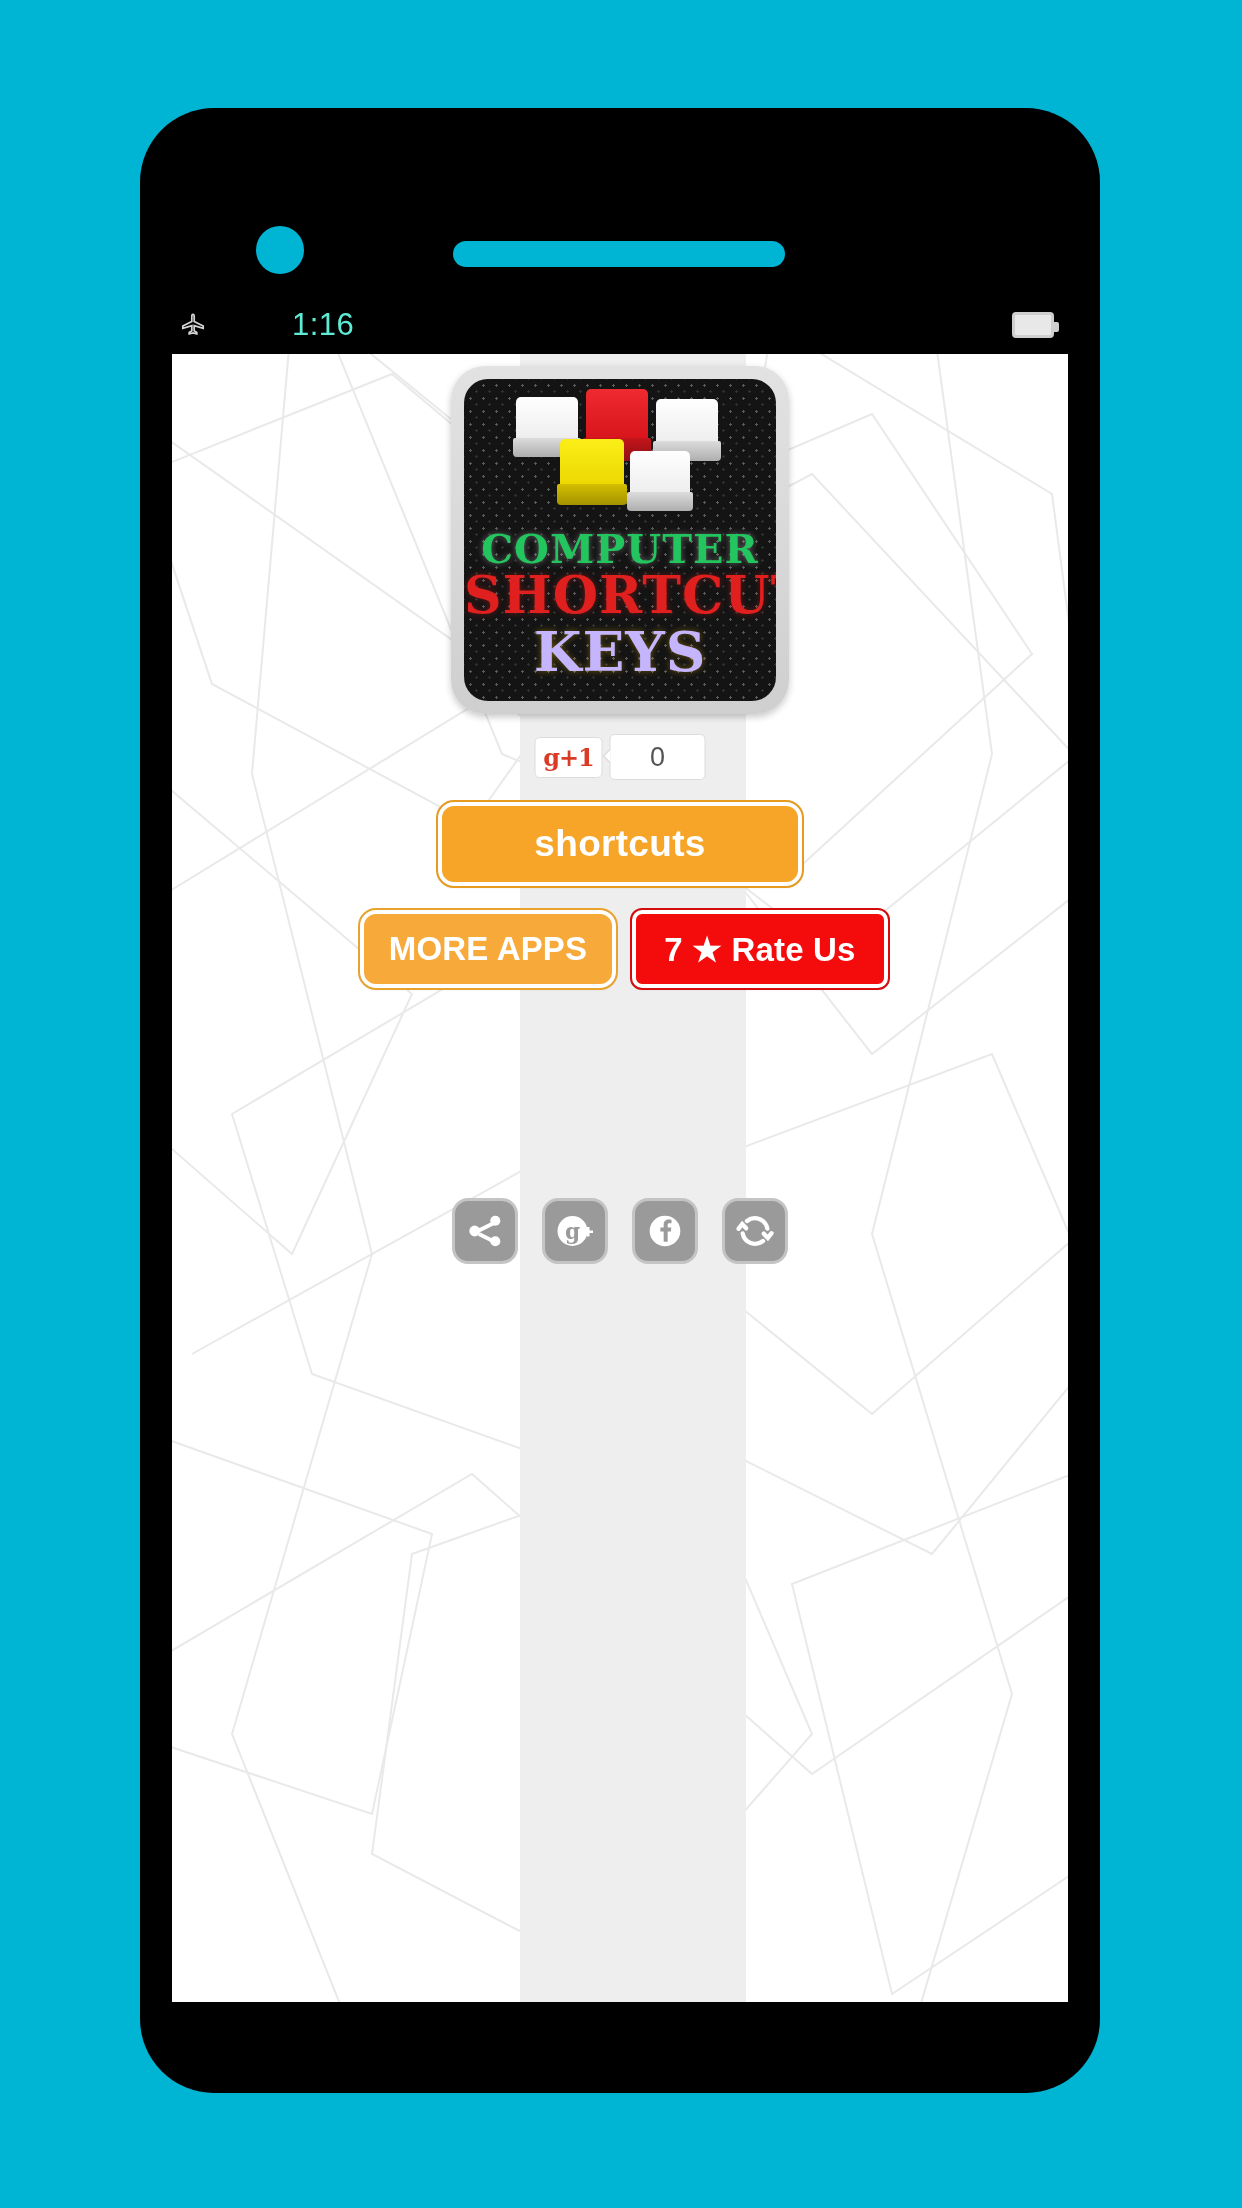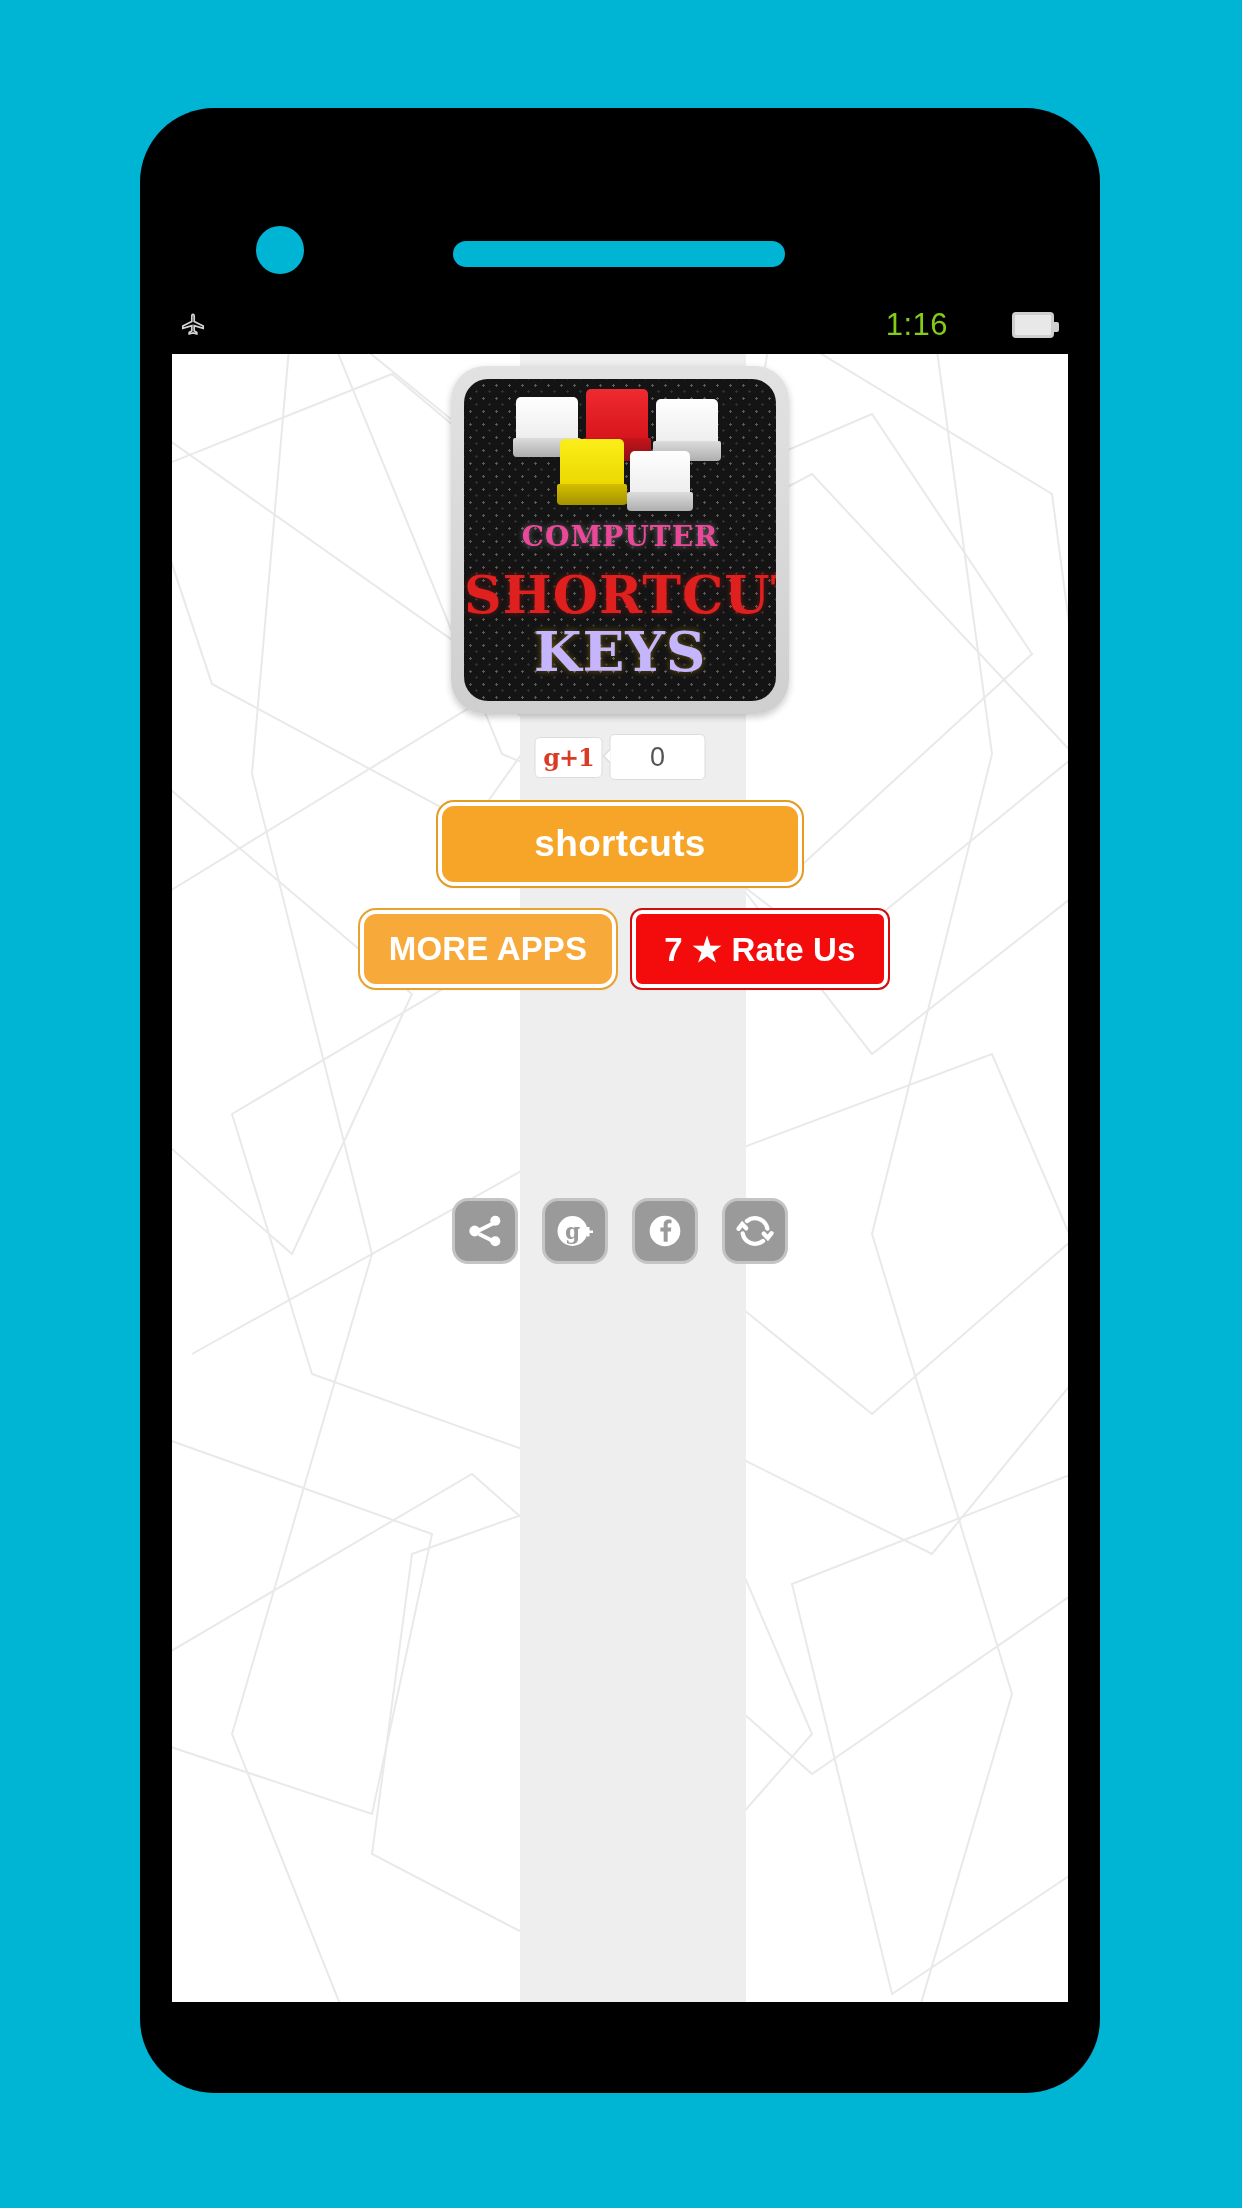--- a/index.html
+++ b/index.html
@@ -40,21 +40,21 @@
 
   
   #statusbar {
     position:absolute;
     left:32px; top:189px;
     width:896px; height:56px;
     display:flex; align-items:center;
     color:#d9d9d9;
   }
   #sb-left { width:120px; display:flex; align-items:center; padding-left:8px; }
-  #sb-center { flex:1; text-align:right; font-size:31px; letter-spacing:.5px; color:#84cc16; }
+  #sb-center { flex:1; text-align:left; font-size:31px; letter-spacing:.5px; color:#5eead4; }
   #sb-right { width:120px; display:flex; align-items:center; justify-content:flex-end; padding-right:14px; }
   .plane-icon svg { display:block; }
   .battery {
     position:relative;
     width:42px; height:26px;
     border:3px solid #cfcfcf;
     border-radius:4px;
     background:#e8e8e8;
   }
   .battery::after {
@@ -129,21 +129,21 @@
   }
   .icon-text {
     position:absolute; left:0; right:0;
     text-align:center;
     font-family:"DejaVu Serif", serif;
     font-weight:bold;
     letter-spacing:1px;
     line-height:1;
     white-space:nowrap;
   }
-  #it-computer { top:144px; font-size:28px; color:#ec4899; text-shadow:0 0 6px rgba(255,255,255,.35); }
+  #it-computer { top:150px; font-size:40px; color:#22c55e; text-shadow:0 0 6px rgba(255,255,255,.35); }
   #it-shortcut { top:190px; font-size:52px; color:#e01f1f; text-shadow:0 0 6px rgba(224,31,31,.4); }
   #it-keys     { top:245px; font-size:55px; color:#c4b5fd; text-shadow:0 0 6px rgba(244,189,0,.4); }
 
   
   #gplus-row {
     position:absolute;
     left:50%; top:380px;
     transform:translateX(-50%);
     display:flex; align-items:center;
   }

